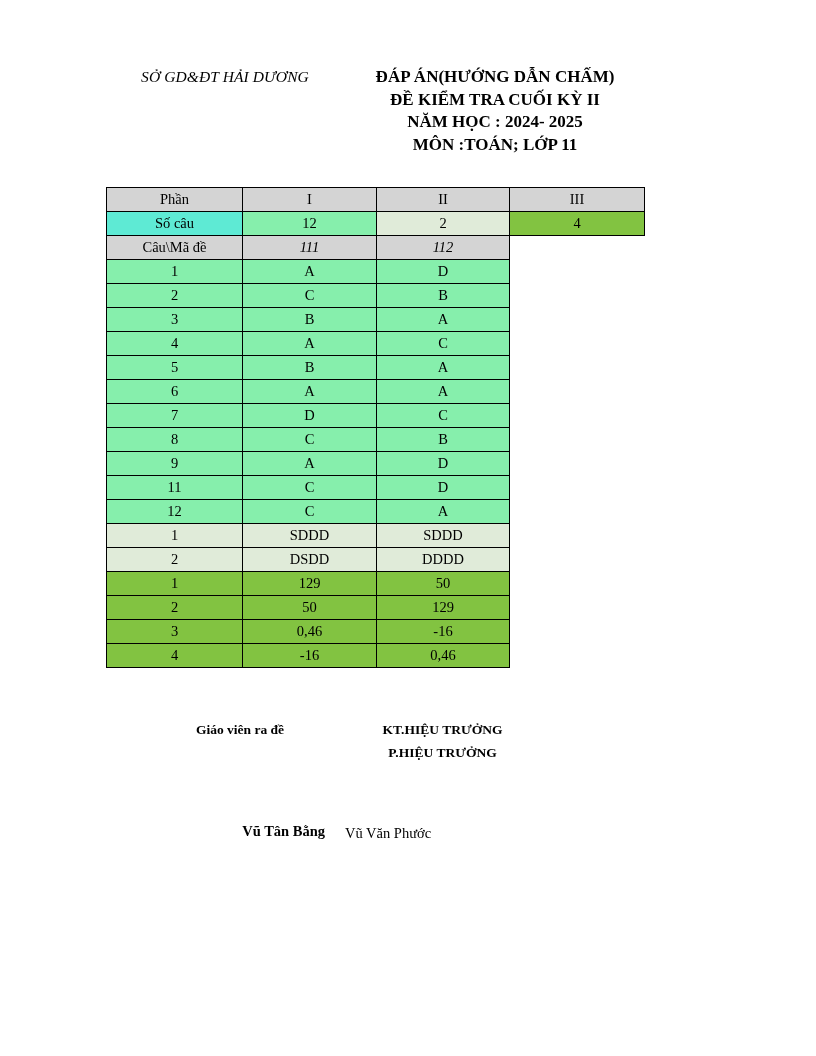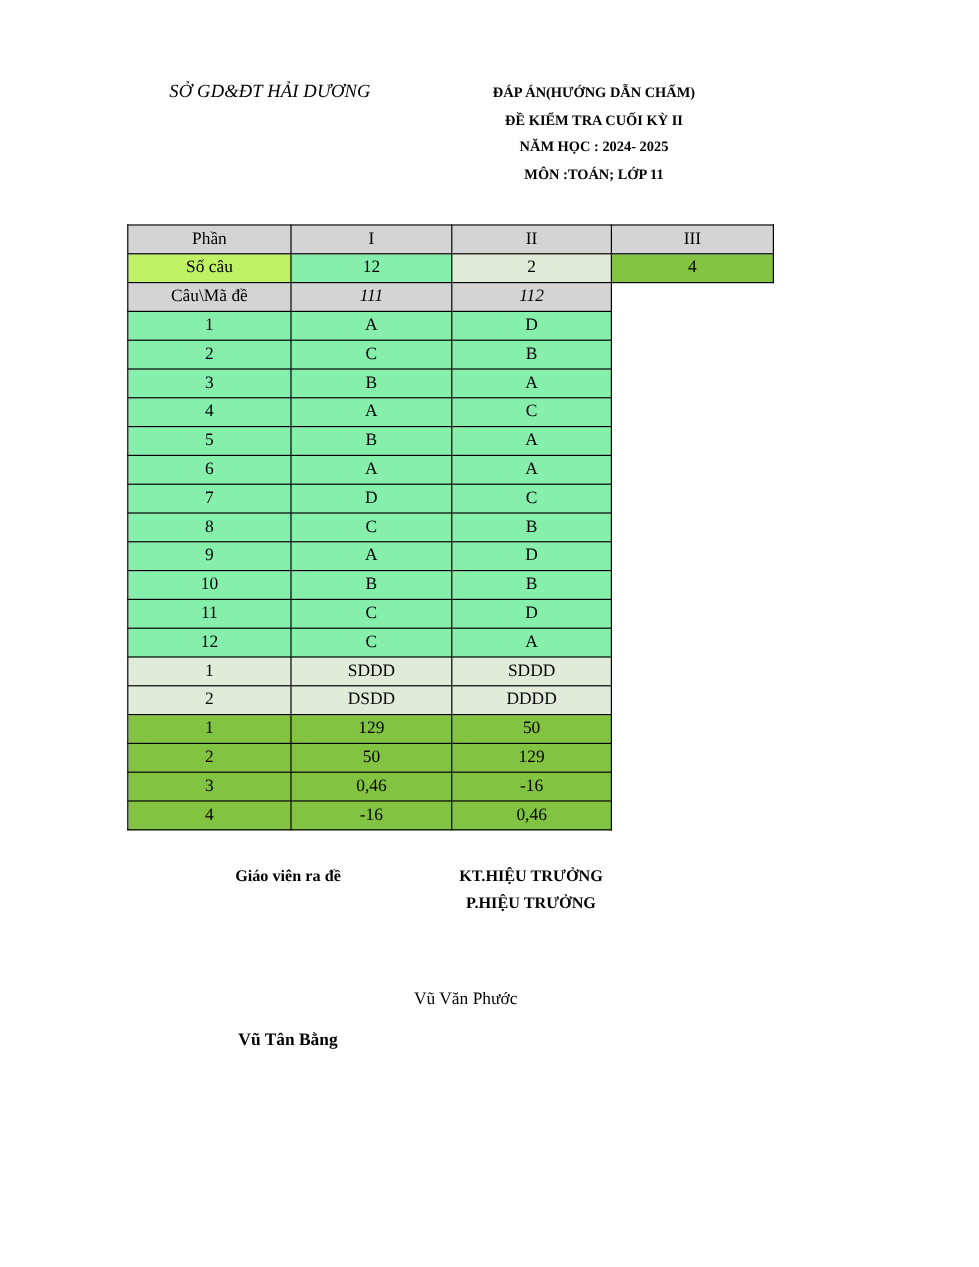--- a/index.html
+++ b/index.html
@@ -46,21 +46,21 @@
     white-space: nowrap;
   }
   .hdr-right {
     position: absolute;
     left: 355px;
     top: 0;
     width: 280px;
     text-align: center;
     line-height: 22.5px;
     font-weight: bold;
-    font-size: 12px;
+    font-size: 17px;
   }
   .hdr-right div { white-space: nowrap; }
 
   
   .ans-table {
     position: absolute;
     left: 106px;
     top: 187px;
     border-collapse: collapse;
     table-layout: fixed;
@@ -75,21 +75,21 @@
     line-height: 1;
     font-family: "Liberation Serif", "DejaVu Serif", serif;
   }
   .col-a { width: 136px; }
   .col-b { width: 134px; }
   .col-c { width: 133px; }
   .col-d { width: 135px; }
 
   
   .c-gray  { background: #d4d4d4; }
-  .c-white { background: #bef264; }
+  .c-white { background: #5eead4; }
   .c-tan   { background: #86efac; }
   .c-pale  { background: #e0ebd9; }
   .c-green { background: #82c341; }
   .c-none  { background: #ffffff; border: none !important; }
 
   .italic { font-style: italic; }
   .small  { font-size: 12.5px; }
 
   
   .sig {
@@ -106,24 +106,23 @@
     font-size: 13.5px;
     line-height: 23px;
   }
   .sig-left  { left: 155px; width: 170px; }
   .sig-right { left: 345px; width: 195px; }
   .sig-name-left {
     position: absolute;
     left: 155px;
     top: 105px;
     width: 170px;
-    text-align: center;
+    text-align: right;
     font-weight: bold;
     font-size: 14.5px;
-    margin-top: 36px;
   }
   .sig-name-right {
     position: absolute;
     left: 345px;
     top: 107px;
     width: 195px;
     text-align: left;
     font-weight: normal;
     font-size: 14.5px;
   }
@@ -222,26 +221,20 @@
       <td class="c-tan">B</td>
       <td class="c-none"></td>
     </tr>
     <tr>
       <td class="c-tan">9</td>
       <td class="c-tan">A</td>
       <td class="c-tan">D</td>
       <td class="c-none"></td>
     </tr>
     <tr>
-      <td class="c-tan">10</td>
-      <td class="c-tan">B</td>
-      <td class="c-tan">B</td>
-      <td class="c-none"></td>
-    </tr>
-    <tr>
       <td class="c-tan">11</td>
       <td class="c-tan">C</td>
       <td class="c-tan">D</td>
       <td class="c-none"></td>
     </tr>
     <tr>
       <td class="c-tan">12</td>
       <td class="c-tan">C</td>
       <td class="c-tan">A</td>
       <td class="c-none"></td>

